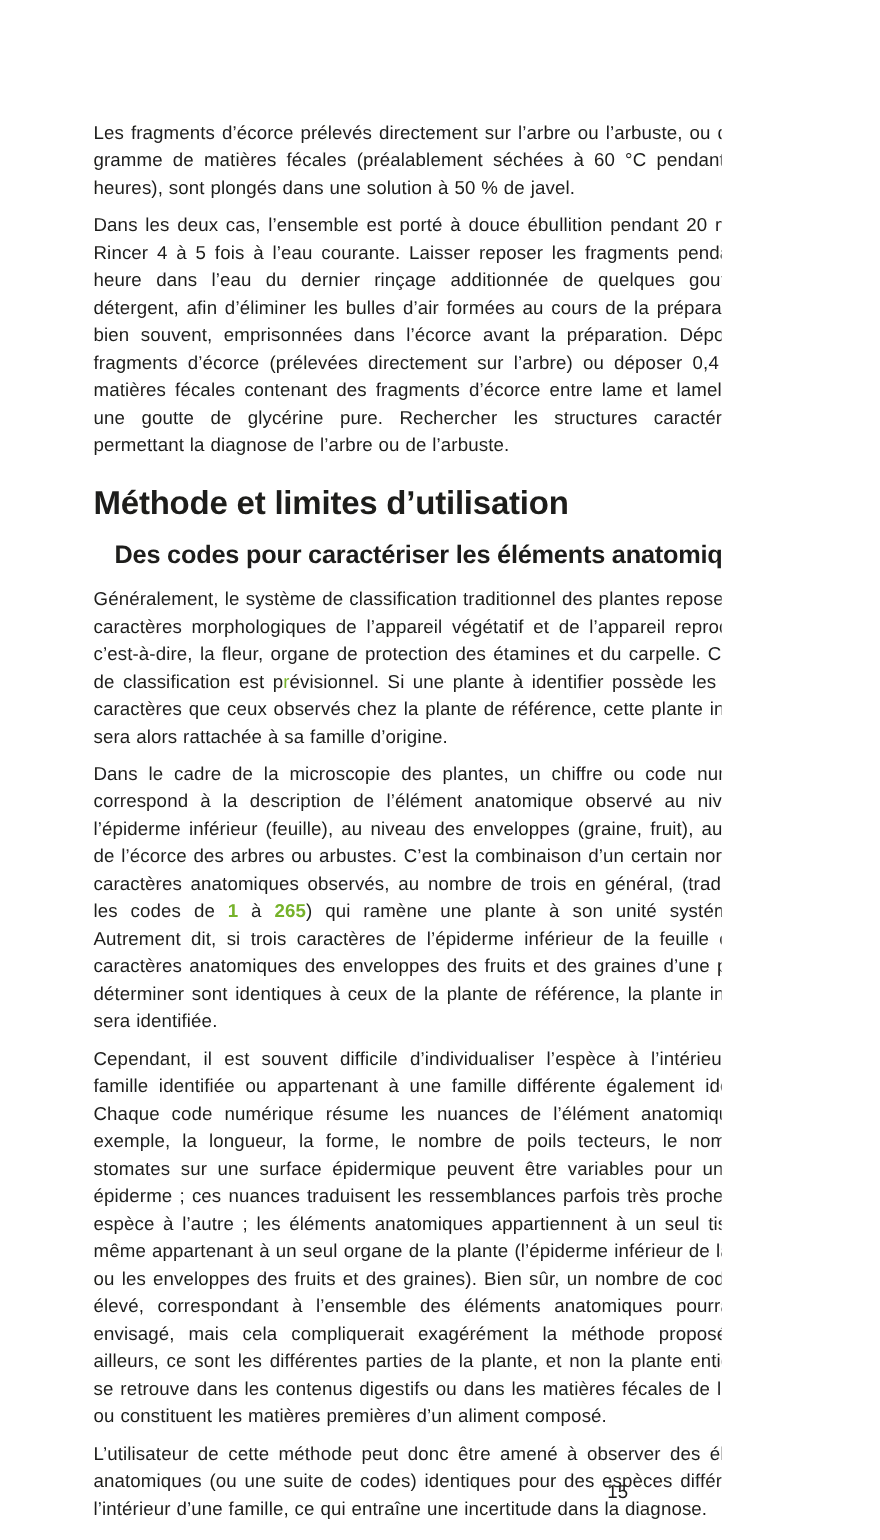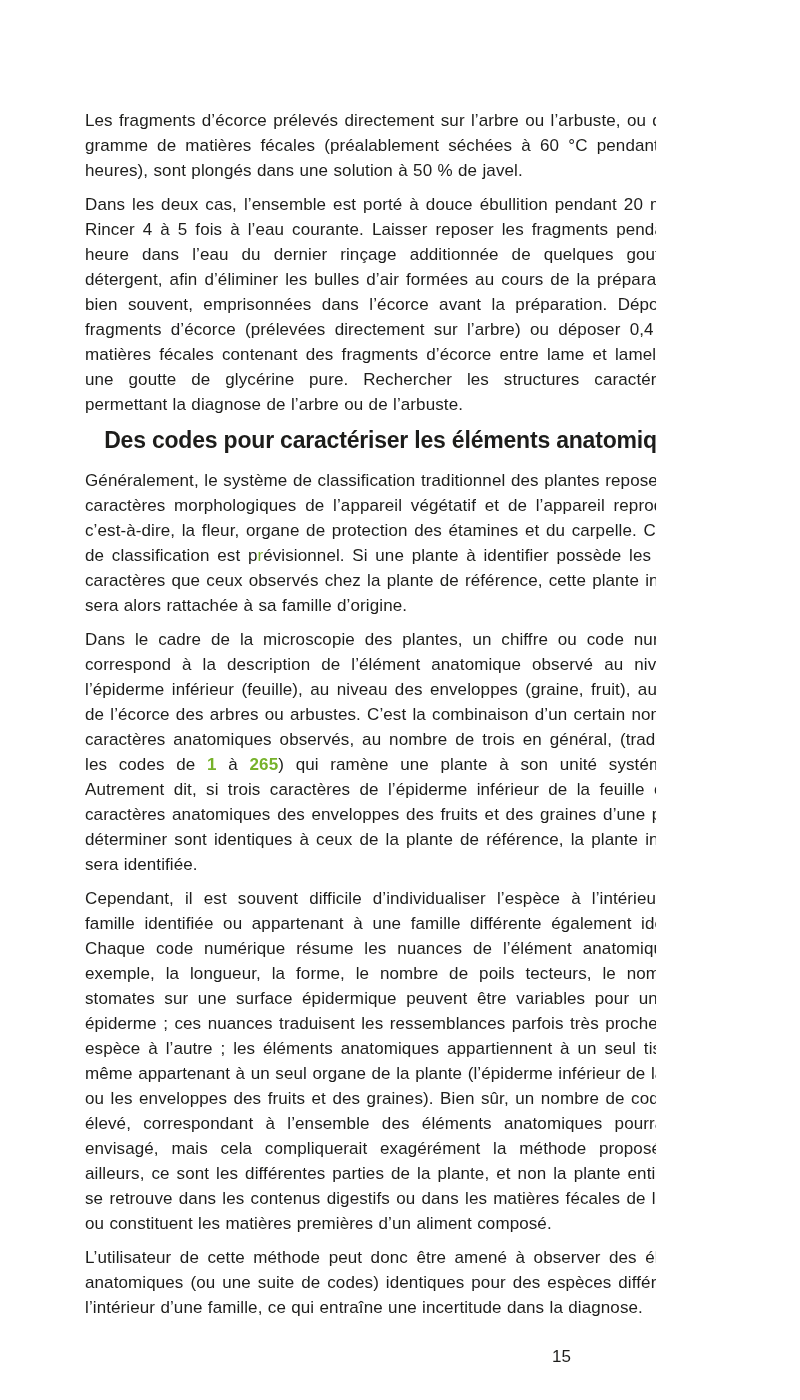--- a/index.html
+++ b/index.html
@@ -78,20 +78,21 @@
 </head>
 <body style="--accent-green: #76b22a; --remark-gray: #66707a; --text-color: #1d1d1b; --background: #ffffff;">
 
 <div class="page">
   <div class="text-block">
 
     <p class="body"><span>Les fragments d’écorce prélevés directement sur l’arbre ou l’arbuste, ou dans un gramme de matières fécales (préalablement séchées à 60 °C pendant 4 à 5 heures), sont plongés dans une solution à 50 % de javel.</span></p>
 
     <p class="body"><span>Dans les deux cas, l’ensemble est porté à douce ébullition pendant 20 minutes. Rincer 4 à 5 fois à l’eau courante. Laisser reposer les fragments pendant une heure dans l’eau du dernier rinçage additionnée de quelques gouttes de détergent, afin d’éliminer les bulles d’air formées au cours de la préparation ou, bien souvent, emprisonnées dans l’écorce avant la préparation. Déposer les fragments d’écorce (prélevées directement sur l’arbre) ou déposer 0,4 mg de matières fécales contenant des fragments d’écorce entre lame et lamelle dans une goutte de glycérine pure. Rechercher les structures caractéristiques permettant la diagnose de l’arbre ou de l’arbuste.</span></p>
 
+    <h1 class="section-title">Méthode et limites d’utilisation</h1>
 
     <h2 class="subsection-title">Des codes pour caractériser les éléments anatomiques</h2>
 
 
     <p class="body"><span>Généralement, le système de classification traditionnel des plantes repose sur les caractères morphologiques de l’appareil végétatif et de l’appareil reproducteur, c’est-à-dire, la fleur, organe de protection des étamines et du carpelle. Ce mode de classification est p</span><span class="run-green">r</span><span>évisionnel. Si une plante à identifier possède les mêmes caractères que ceux observés chez la plante de référence, cette plante inconnue sera alors rattachée à sa famille d’origine.</span></p>
 
     <p class="body"><span>Dans le cadre de la microscopie des plantes, un chiffre ou code numérique correspond à la description de l’élément anatomique observé au niveau de l’épiderme inférieur (feuille), au niveau des enveloppes (graine, fruit), au niveau de l’écorce des arbres ou arbustes. C’est la combinaison d’un certain nombre de caractères anatomiques observés, au nombre de trois en général, (traduits par les codes de </span><span class="run-green-bold">1</span><span> à </span><span class="run-green-bold">265</span><span>) qui ramène une plante à son unité systématique. Autrement dit, si trois caractères de l’épiderme inférieur de la feuille ou trois caractères anatomiques des enveloppes des fruits et des graines d’une plante à déterminer sont identiques à ceux de la plante de référence, la plante inconnue sera identifiée.</span></p>
 
     <p class="body"><span>Cependant, il est souvent difficile d’individualiser l’espèce à l’intérieur d’une famille identifiée ou appartenant à une famille différente également identifiée. Chaque code numérique résume les nuances de l’élément anatomique. Par exemple, la longueur, la forme, le nombre de poils tecteurs, le nombre de stomates sur une surface épidermique peuvent être variables pour un même épiderme ; ces nuances traduisent les ressemblances parfois très proches d’une espèce à l’autre ; les éléments anatomiques appartiennent à un seul tissu, lui-même appartenant à un seul organe de la plante (l’épiderme inférieur de la feuille ou les enveloppes des fruits et des graines). Bien sûr, un nombre de codes plus élevé, correspondant à l’ensemble des éléments anatomiques pourrait être envisagé, mais cela compliquerait exagérément la méthode proposée. Par ailleurs, ce sont les différentes parties de la plante, et non la plante entière, qui se retrouve dans les contenus digestifs ou dans les matières fécales de l’animal, ou constituent les matières premières d’un aliment composé.</span></p>
 

